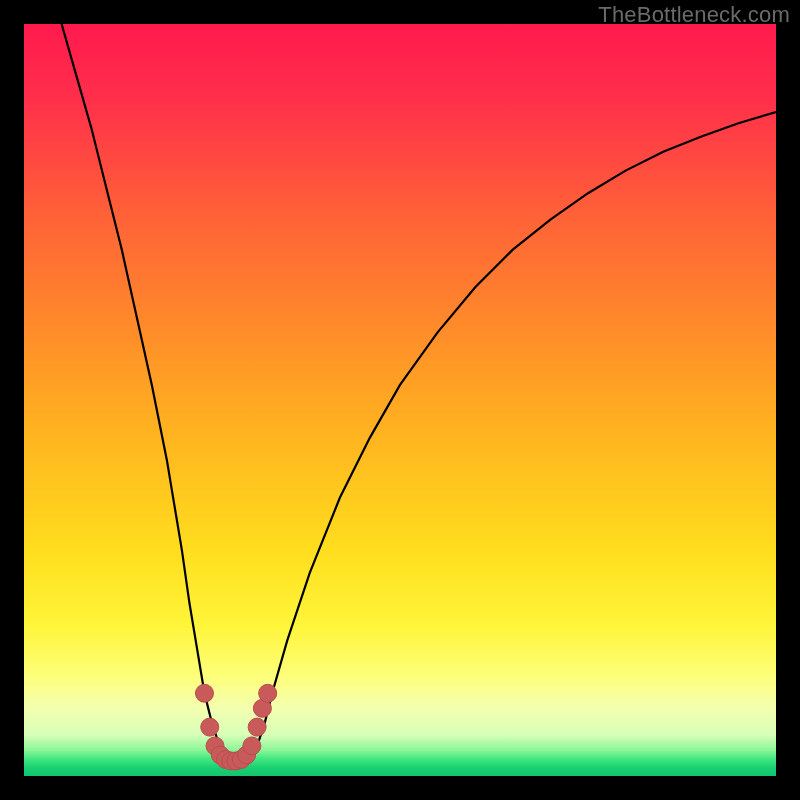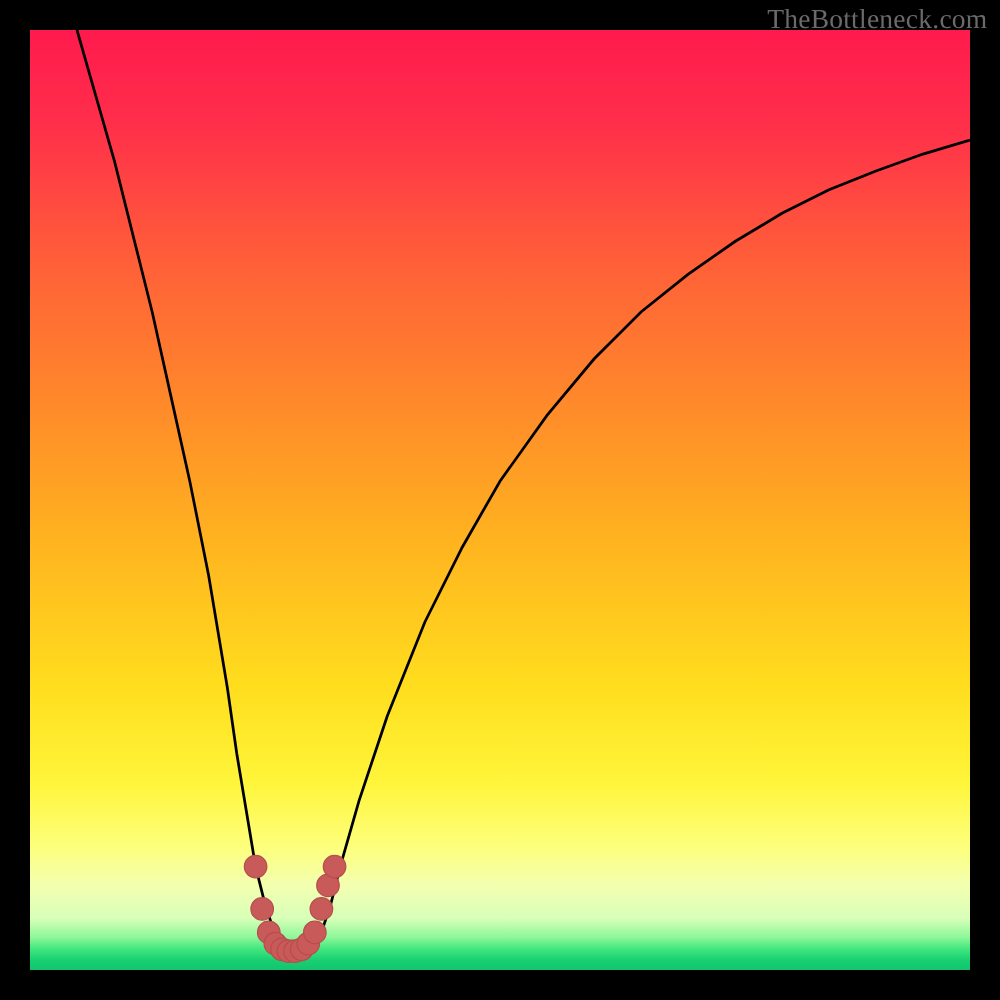--- a/index.html
+++ b/index.html
@@ -27,21 +27,20 @@
     height: 752px;
   }
   .watermark {
     position: absolute;
     top: 2px;
     right: 10px;
     color: #6a6a6a;
     font-size: 22px;
     letter-spacing: 0.2px;
     user-select: none;
-    font-family: Liberation Serif, serif;
   }
 </style>
 </head>
 <body>
 
 <div class="frame">
   <svg class="plot" viewBox="0 0 752 752" preserveAspectRatio="none">
     <defs>
       <linearGradient id="bg-grad" x1="0" y1="0" x2="0" y2="1">
           <stop offset="0%" stop-color="#ff1a4d"></stop>

